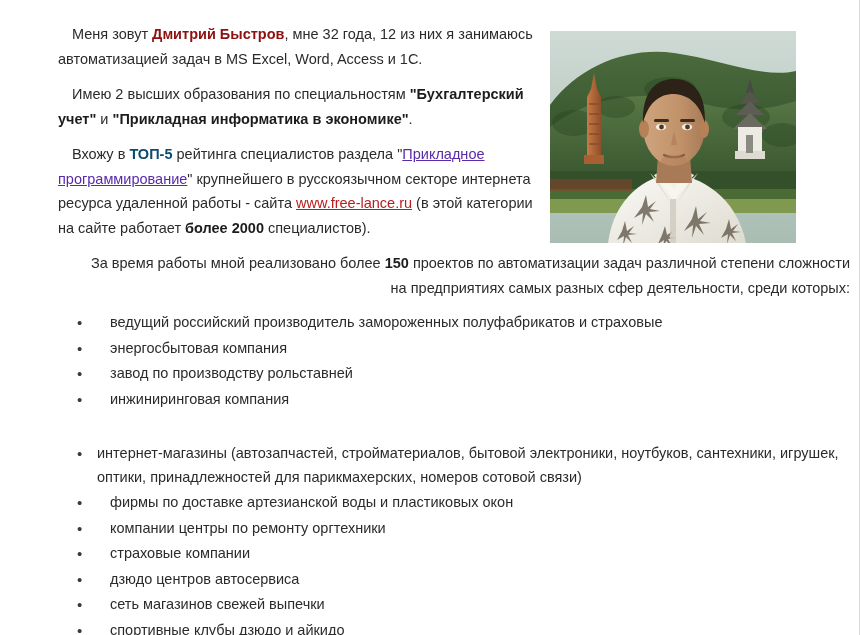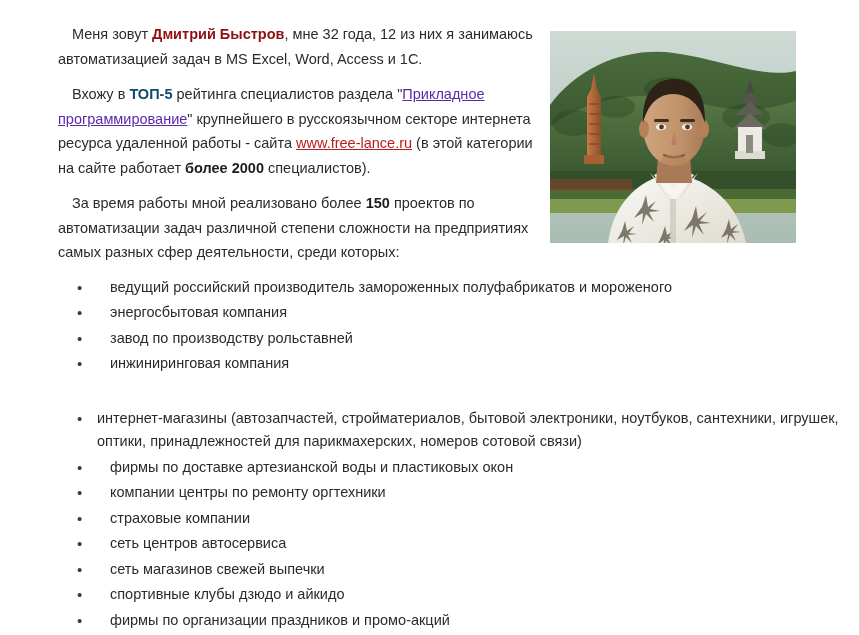--- a/index.html
+++ b/index.html
@@ -43,21 +43,21 @@
   }
   .photo svg { display: block; width: 100%; height: 100%; }
   
   p.para {
     margin: 0 0 11px 0;
     text-indent: 14px;
     line-height: 24.5px;
     text-align: left;
     color: #2b2b2b;
   }
-  p.para.wide { text-indent: 14px; }
+  p.para.wide { text-indent: 14px; text-align: right; }
   b.name {
     color: #8e1010;
     font-weight: bold;
   }
   b.red {
     color: #0c4a6e;
     font-weight: bold;
   }
   b.bold { font-weight: bold; color: #1c1c1c; }
   a.lnk {
@@ -209,33 +209,36 @@
 
           <ellipse cx="124" cy="130" rx="13" ry="6" fill="#b07c57" opacity="0.45"></ellipse>
         </svg>
       </div>
     </div>
 
     <p class="para">
       <span>Меня зовут </span><b class="name">Дмитрий Быстров</b><span>, мне 32 года, 12 из них я занимаюсь автоматизацией задач в MS Excel, Word, Access и 1С.</span>
     </p>
 
+    <p class="para">
+      <span>Имею 2 высших образования по специальностям </span><b class="bold">"Бухгалтерский учет"</b><span> и </span><b class="bold">"Прикладная информатика в экономике"</b><span>.</span>
+    </p>
 
     <p class="para">
       <span>Вхожу в </span><b class="red">ТОП-5</b><span> рейтинга специалистов раздела "</span><a class="lnk visited" href="#">Прикладное программирование</a><span>" крупнейшего в русскоязычном секторе интернета ресурса удаленной работы - сайта </span><a class="lnk" href="#">www.free-lance.ru</a><span> (в этой категории на сайте работает </span><b class="bold">более 2000</b><span> специалистов).</span>
     </p>
 
     <p class="para wide">
       <span>За время работы мной реализовано более </span><b class="bold">150</b><span> проектов по автоматизации задач различной степени сложности на предприятиях самых разных сфер деятельности, среди которых:</span>
     </p>
 
     <ul class="biz">
       <li>
           <span class="dot">•</span>
-          <span class="txt">ведущий российский производитель замороженных полуфабрикатов и мороженого</span>
+          <span class="txt">ведущий российский производитель замороженных полуфабрикатов и страховые</span>
         </li>
       <li>
           <span class="dot">•</span>
           <span class="txt">энергосбытовая компания</span>
         </li>
       <li>
           <span class="dot">•</span>
           <span class="txt">завод по производству рольставней</span>
         </li>
       <li>
@@ -253,21 +256,21 @@
       <li>
           <span class="dot">•</span>
           <span class="txt">компании центры по ремонту оргтехники</span>
         </li>
       <li>
           <span class="dot">•</span>
           <span class="txt">страховые компании</span>
         </li>
       <li>
           <span class="dot">•</span>
-          <span class="txt">сеть центров автосервиса</span>
+          <span class="txt">дзюдо центров автосервиса</span>
         </li>
       <li>
           <span class="dot">•</span>
           <span class="txt">сеть магазинов свежей выпечки</span>
         </li>
       <li>
           <span class="dot">•</span>
           <span class="txt">спортивные клубы дзюдо и айкидо</span>
         </li>
       <li>

